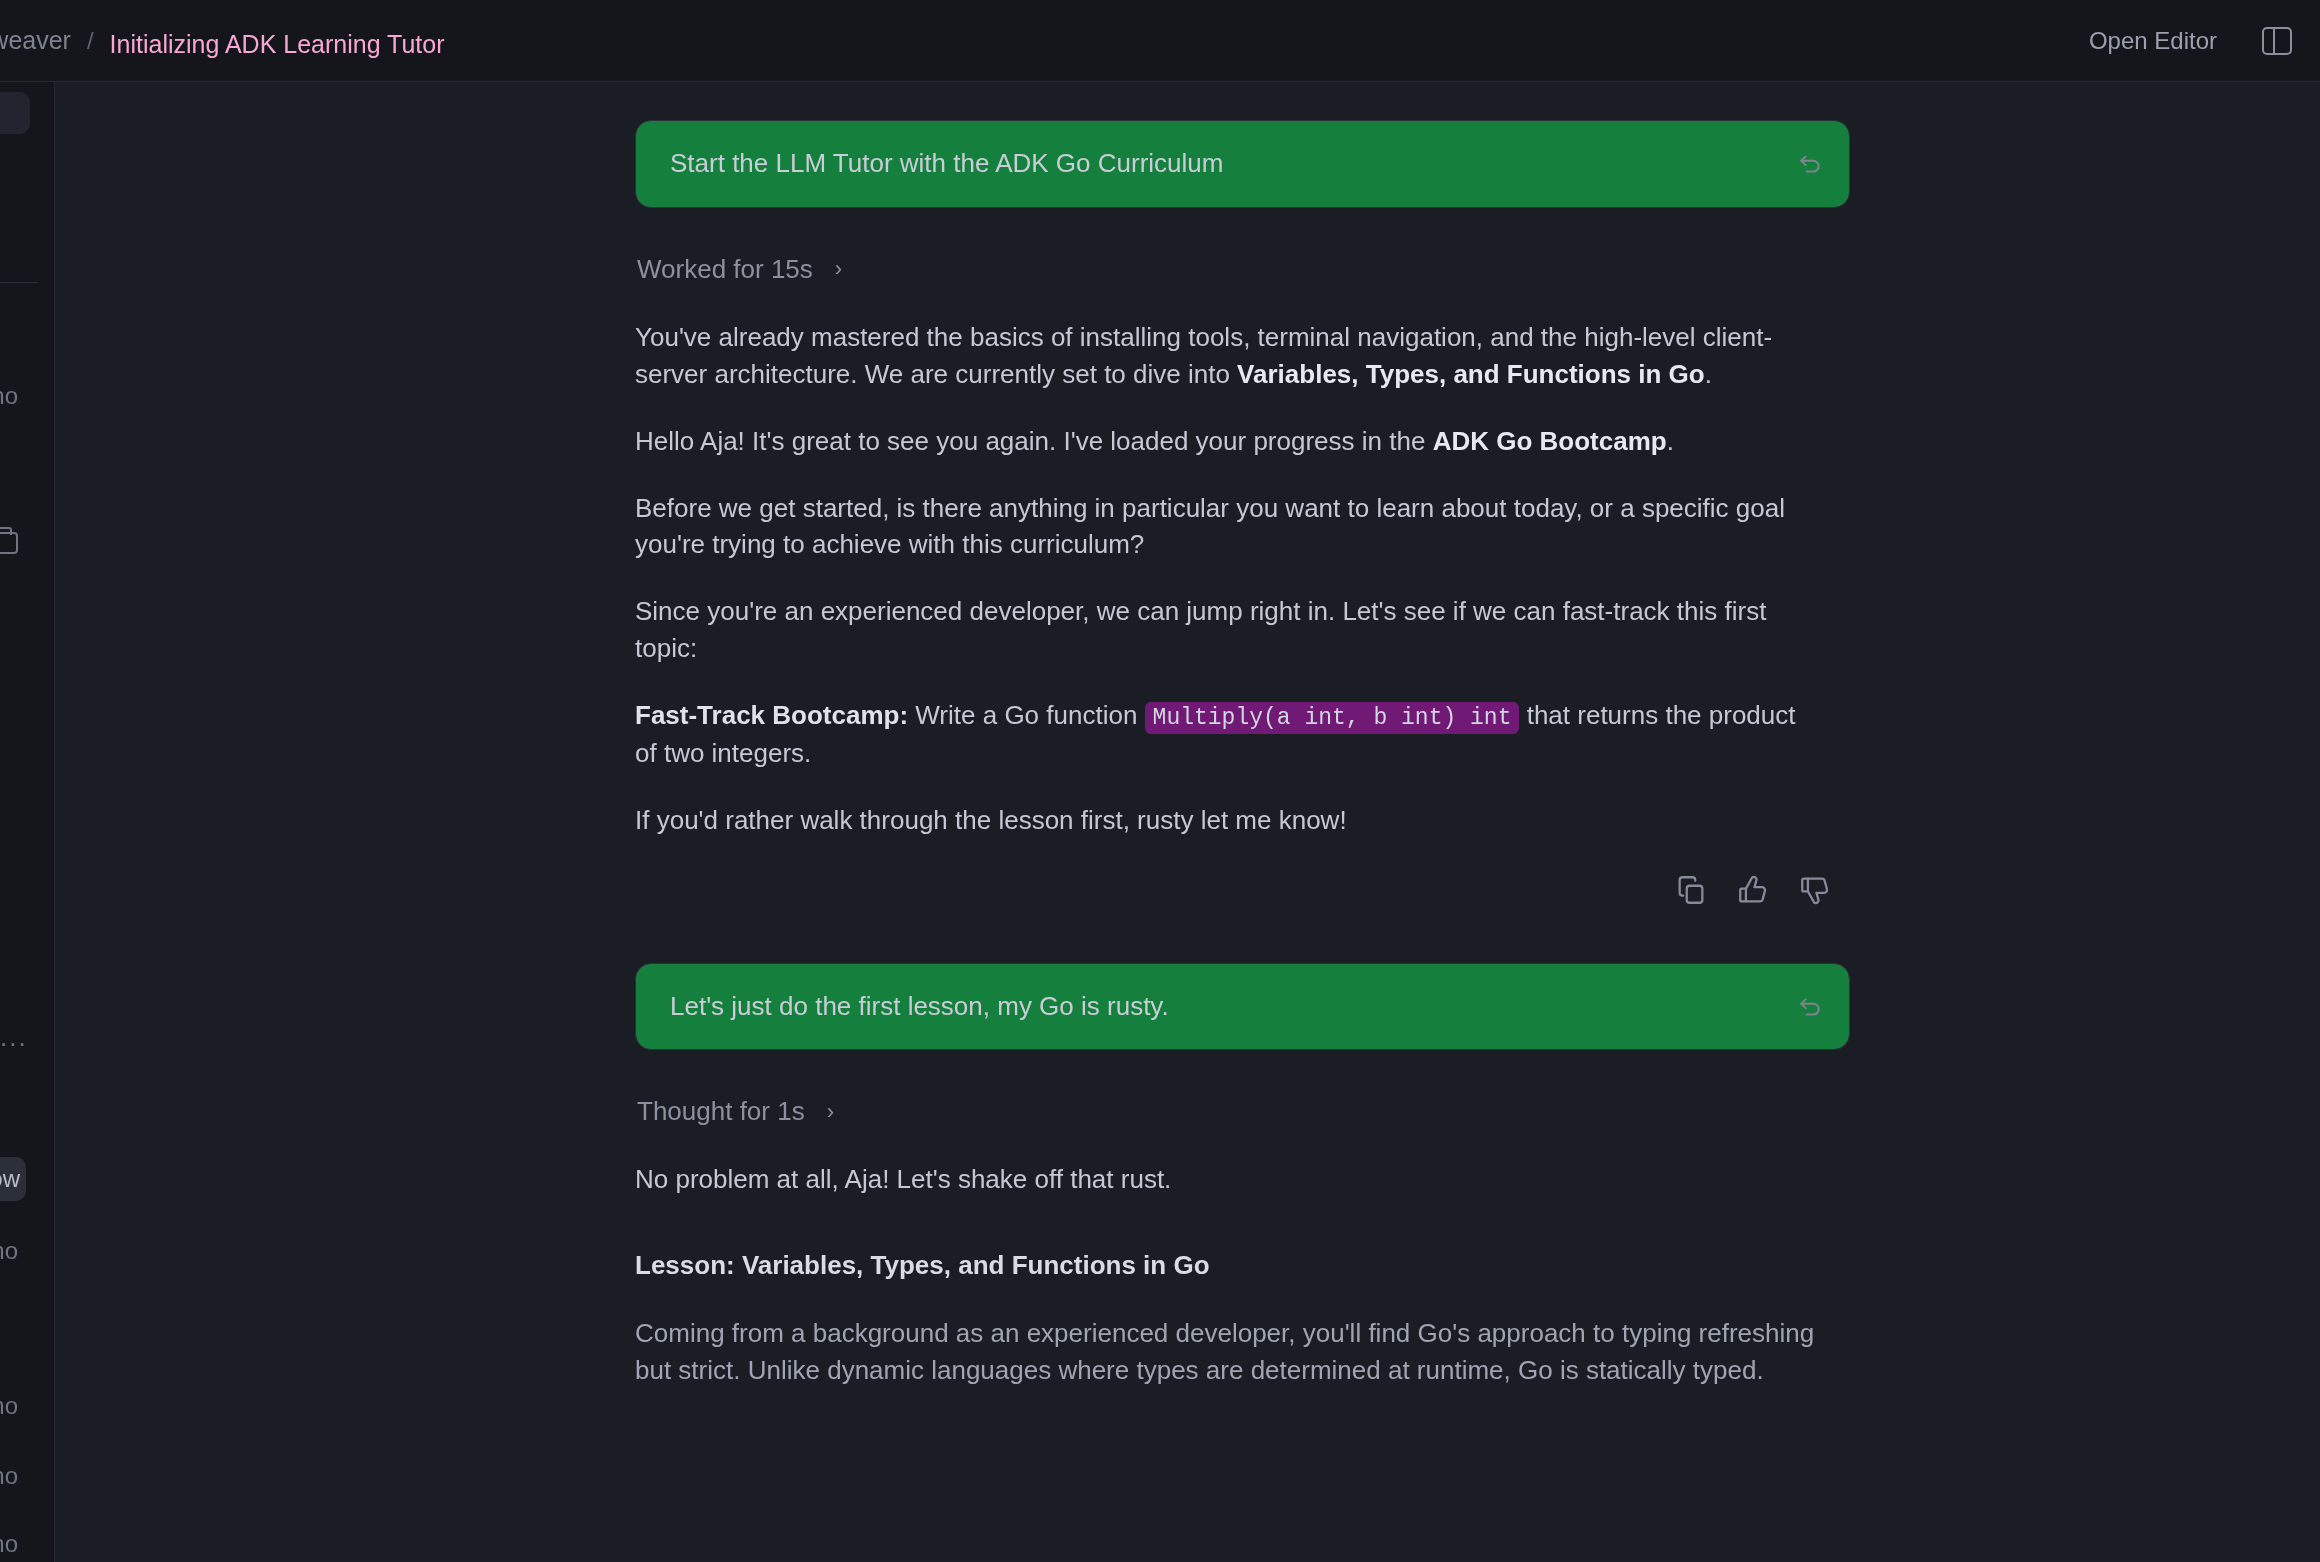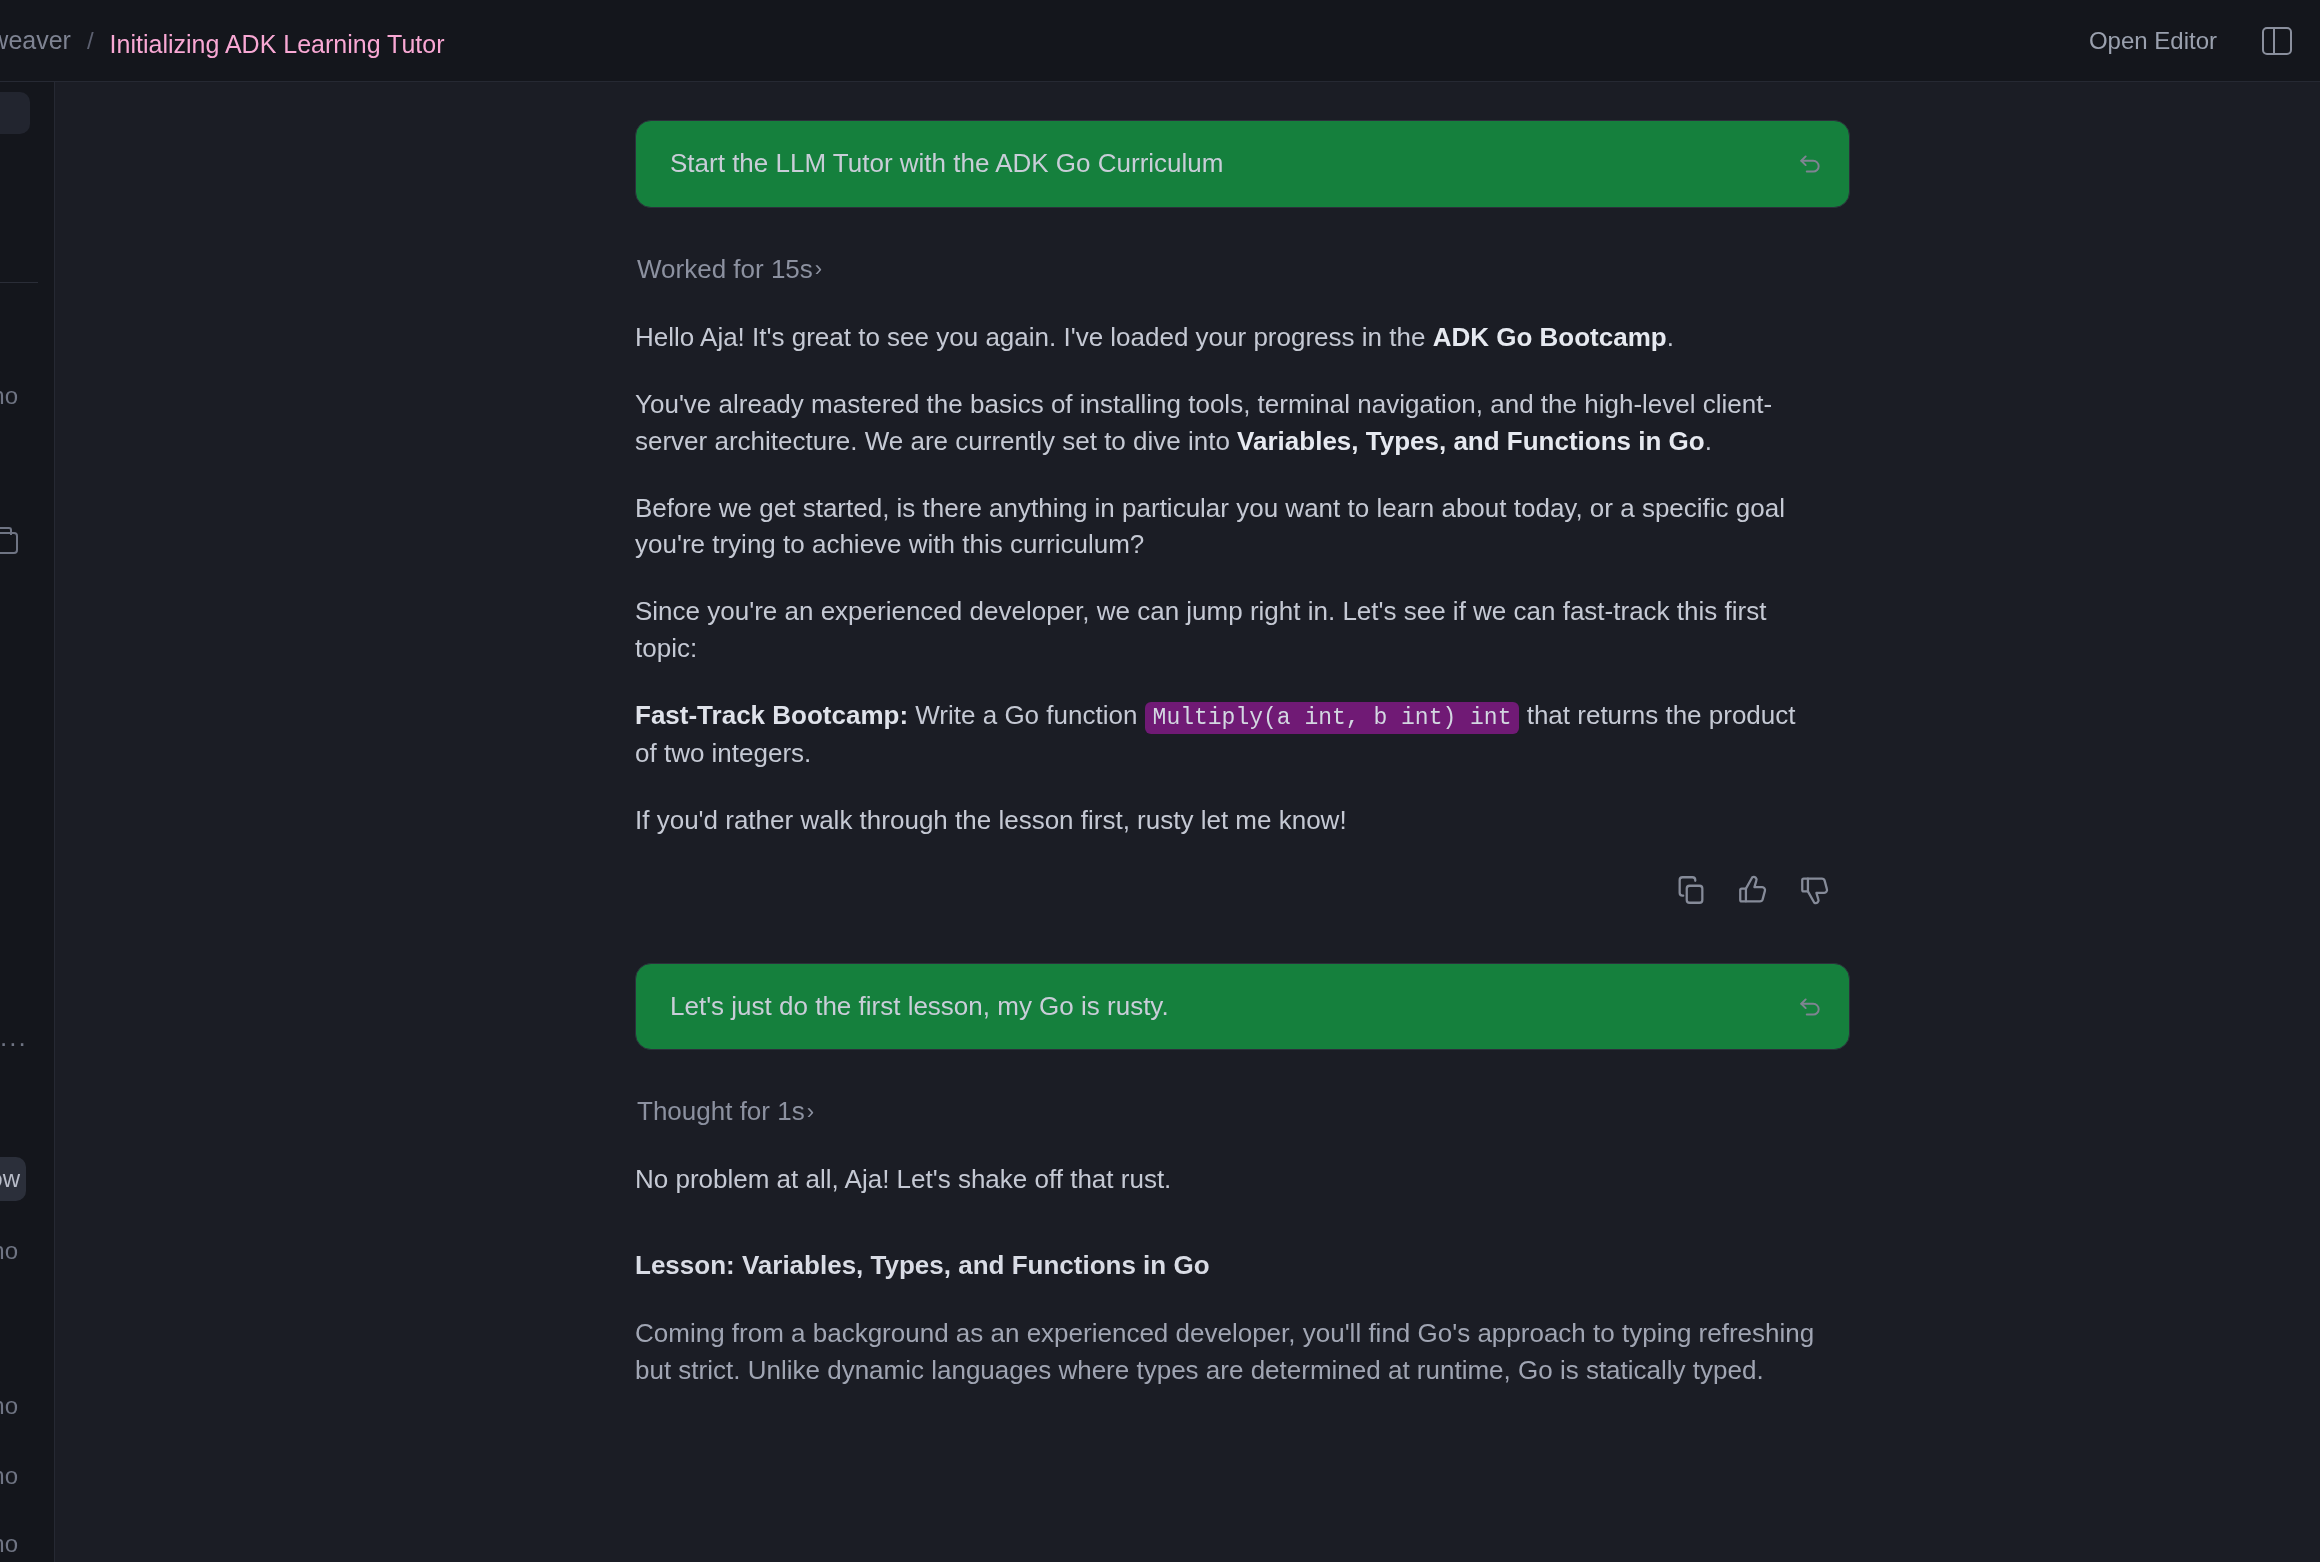--- a/index.html
+++ b/index.html
@@ -191,21 +191,21 @@
     width: 26px; height: 26px;
     cursor: pointer;
     color: #7f8492;
   }
 
   
   .assistant { margin-bottom: 10px; }
   .worked {
     display: flex;
     align-items: center;
-    gap: 2px;
+    gap: 22px;
     font-size: 26px;
     color: #8c91a0;
     margin: 0 0 34px 2px;
     cursor: pointer;
     width: max-content;
     justify-content: space-between;
   }
   .worked .chev {
     font-size: 22px;
     color: #8c91a0;
@@ -309,25 +309,25 @@
           </span>
         </div>
 
         <div class="assistant">
           <div class="worked">
             <span>Worked for 15s</span>
             <span class="chev">›</span>
           </div>
 
           <p class="para">
+            <span>You've already mastered the basics of installing tools, terminal navigation, and the high-level client-server architecture. We are currently set to dive into </span><b>Variables, Types, and Functions in Go</b><span>.</span>
+          </p>
+
+          <p class="para">
             <span>Hello Aja! It's great to see you again. I've loaded your progress in the </span><b>ADK Go Bootcamp</b><span>.</span>
-          </p>
-
-          <p class="para">
-            <span>You've already mastered the basics of installing tools, terminal navigation, and the high-level client-server architecture. We are currently set to dive into </span><b>Variables, Types, and Functions in Go</b><span>.</span>
           </p>
 
           <p class="para">Before we get started, is there anything in particular you want to learn about today, or a specific goal you're trying to achieve with this curriculum?</p>
 
           <p class="para">Since you're an experienced developer, we can jump right in. Let's see if we can fast-track this first topic:</p>
 
           <p class="para">
             <span class="lead">Fast-Track Bootcamp:</span><span> Write a Go function </span><span class="code">Multiply(a int, b int) int</span><span> that returns the product of two integers.</span>
           </p>
 

